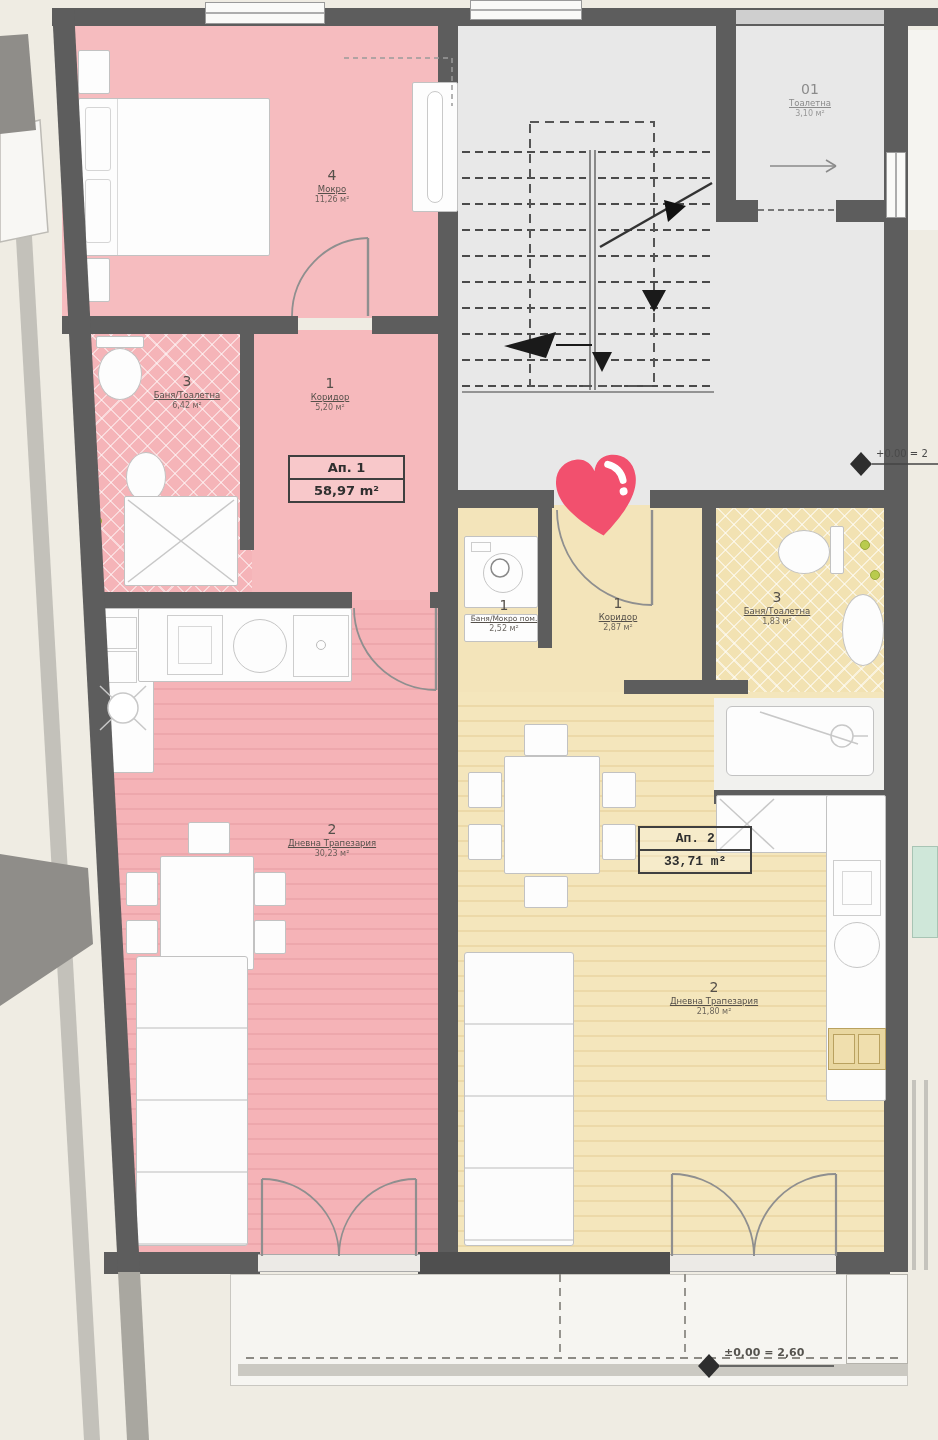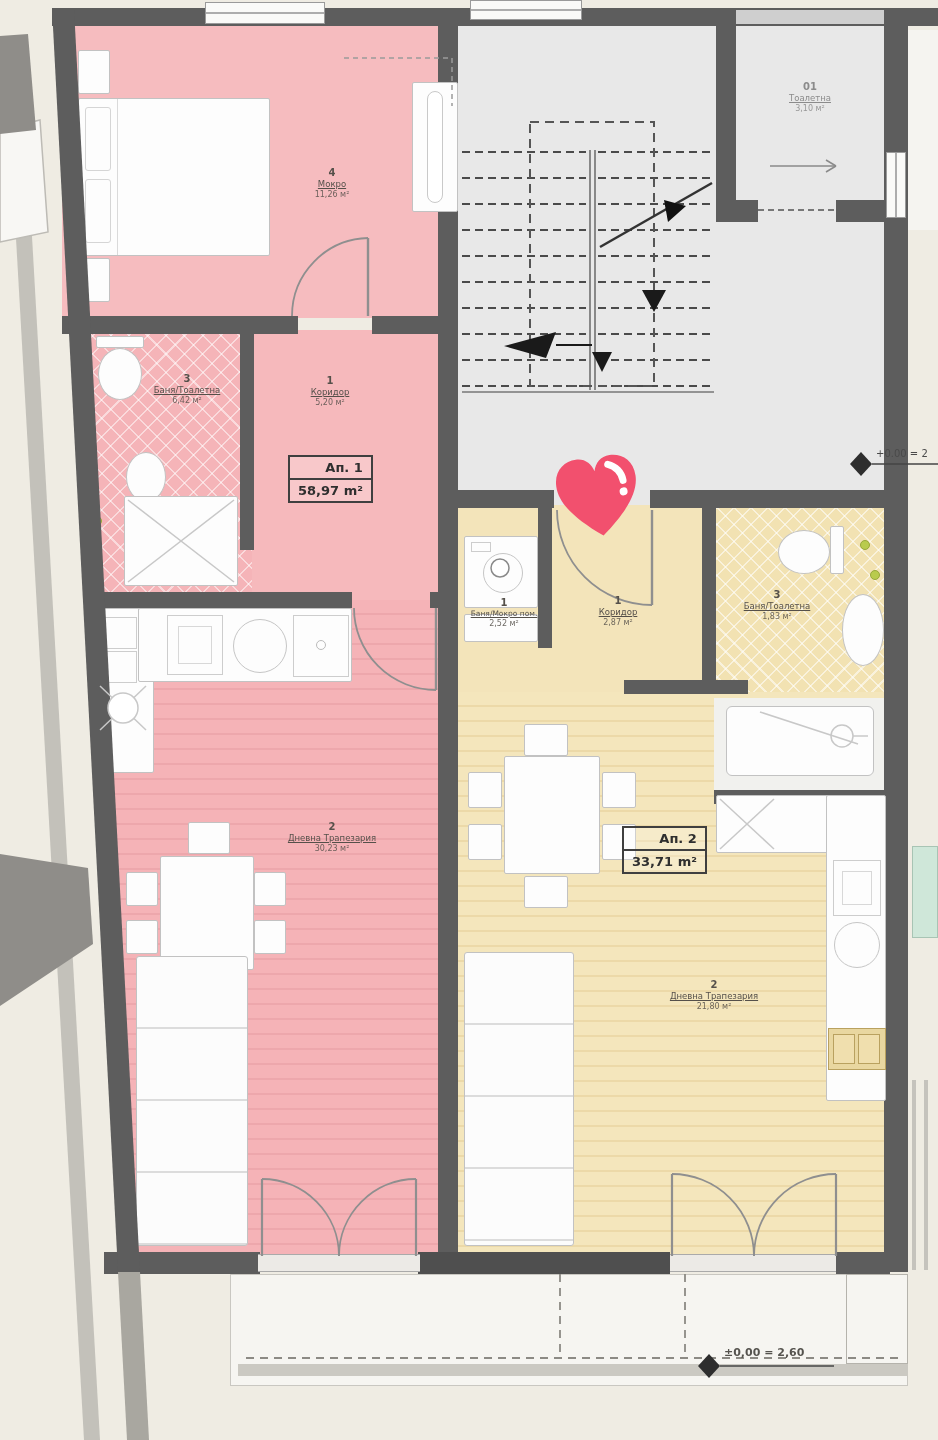--- a/index.html
+++ b/index.html
@@ -16,27 +16,27 @@
     background-image:repeating-linear-gradient(45deg,rgba(255,255,255,.5) 0 1.5px,transparent 1.5px 13px),
                      repeating-linear-gradient(-45deg,rgba(255,255,255,.5) 0 1.5px,transparent 1.5px 13px);}
   .f-yelp{background:#f3e4ba;}
   .f-yel{background:repeating-linear-gradient(180deg,#f4e6bc 0 13px,#ecd9a8 13px 15px);}
   .f-yeld{background-color:#f2e2b2;
     background-image:repeating-linear-gradient(45deg,rgba(255,255,255,.55) 0 1.5px,transparent 1.5px 12px),
                      repeating-linear-gradient(-45deg,rgba(255,255,255,.55) 0 1.5px,transparent 1.5px 12px);}
   .f-gray{background:#e8e8e8;}
   .lbl{position:absolute;display:flex;flex-direction:column;align-items:center;text-align:center;
        color:#55504a;line-height:1.3;font-size:8.5px;}
-  .lbl .num{font-weight:bold;font-size:10px;}
+  .lbl .num{font-weight:normal;font-size:14px;}
   .lbl .nm{text-decoration:underline;text-underline-offset:1px;white-space:nowrap;}
   .lbl .ar{font-size:8px;opacity:.85;}
   .lbl.gray{color:#8b8b8b;}
   .badge{position:absolute;border:2.5px solid #3f3f3f;background:rgba(255,255,255,.22);
          display:flex;flex-direction:column;color:#2f2f2f;}
-  .badge>div{padding:3px 8px;text-align:right;font-weight:bold;font-size:13px;white-space:nowrap;}
+  .badge>div{padding:3px 24px;text-align:center;font-weight:bold;font-size:13px;white-space:nowrap;}
   .badge .t{border-bottom:2.5px solid #3f3f3f;}
   .win{position:absolute;background:#fafaf8;border:1.5px solid #9a9a9a;box-sizing:border-box;
        background-image:linear-gradient(180deg,transparent 45%,#adadad 45%,#adadad 55%,transparent 55%);}
   .winv{position:absolute;background:#fafaf8;border:1.5px solid #9a9a9a;box-sizing:border-box;
        background-image:linear-gradient(90deg,transparent 45%,#adadad 45%,#adadad 55%,transparent 55%);}
   .sofa{position:absolute;background-color:#fcfcfc;border:1.5px solid #c2c2c2;border-radius:3px;box-sizing:border-box;
        background-image:repeating-linear-gradient(180deg,transparent 0 70px,#dcdcdc 70px 72px);}
   .dot-green{position:absolute;width:10px;height:10px;border-radius:50%;background:#b9cb4d;border:1px solid #98a83a;box-sizing:border-box;}
   svg{position:absolute;left:0;top:0;pointer-events:none;}
 </style>
@@ -317,21 +317,21 @@
   <div class="lbl gray" style="left:750px;top:80px;width:120px;">
     <span class="num">01</span>
     <span class="nm">Тоалетна</span>
     <span class="ar">3,10 м²</span>
   </div>
 
   <div class="badge" style="left:288px;top:455px;">
     <div class="t">Ап. 1</div>
     <div class="b">58,97 m²</div>
   </div>
-  <div class="badge" style="left:622px;top:826px;">
+  <div class="badge" style="left:638px;top:826px;font-family:Liberation Mono, monospace;">
     <div class="t">Ап. 2</div>
     <div class="b">33,71 m²</div>
   </div>
 
   <div class="a" style="left:876px;top:448px;font-size:10px;color:#4a4a4a;white-space:nowrap;">+0.00 = 2</div>
   <div class="a" style="left:724px;top:1346px;font-size:11px;font-weight:bold;color:#55534e;white-space:nowrap;">±0,00 = 2,60</div>
 
 </div>
 
 </body></html>

